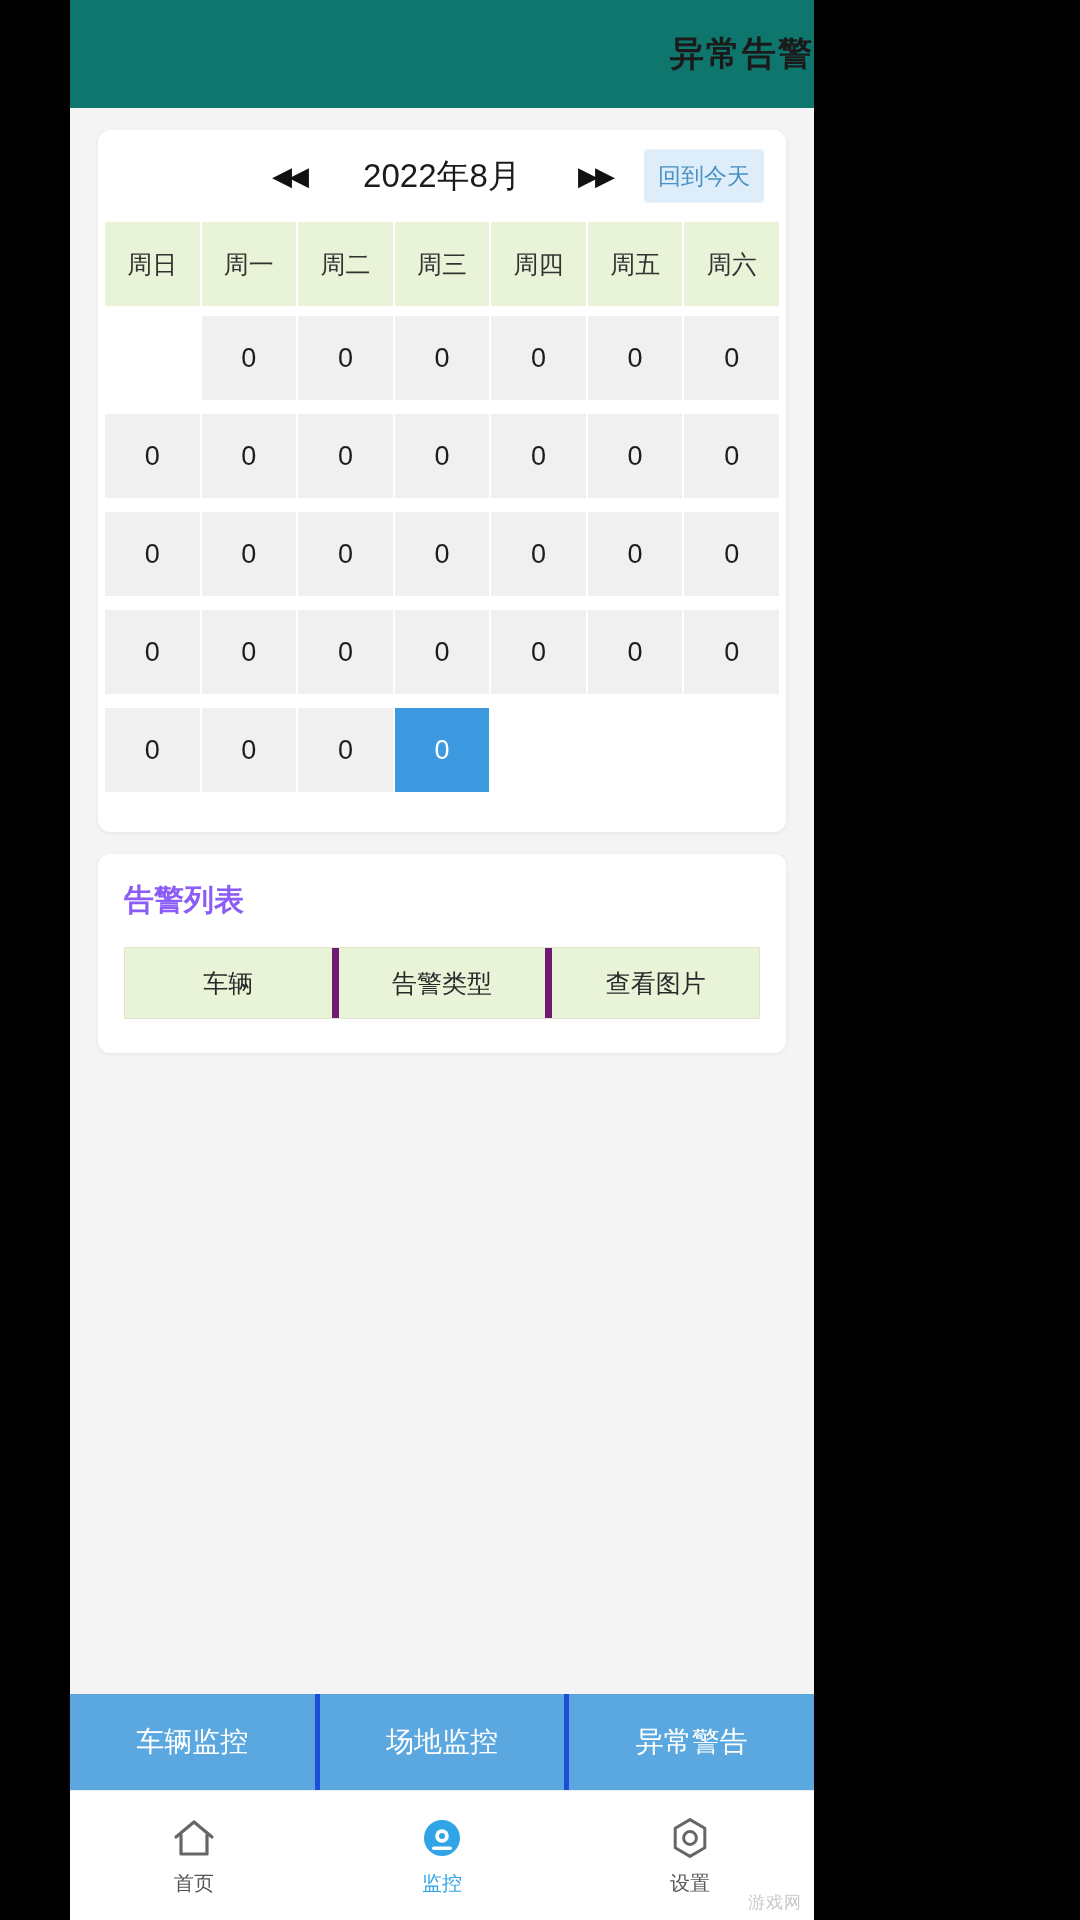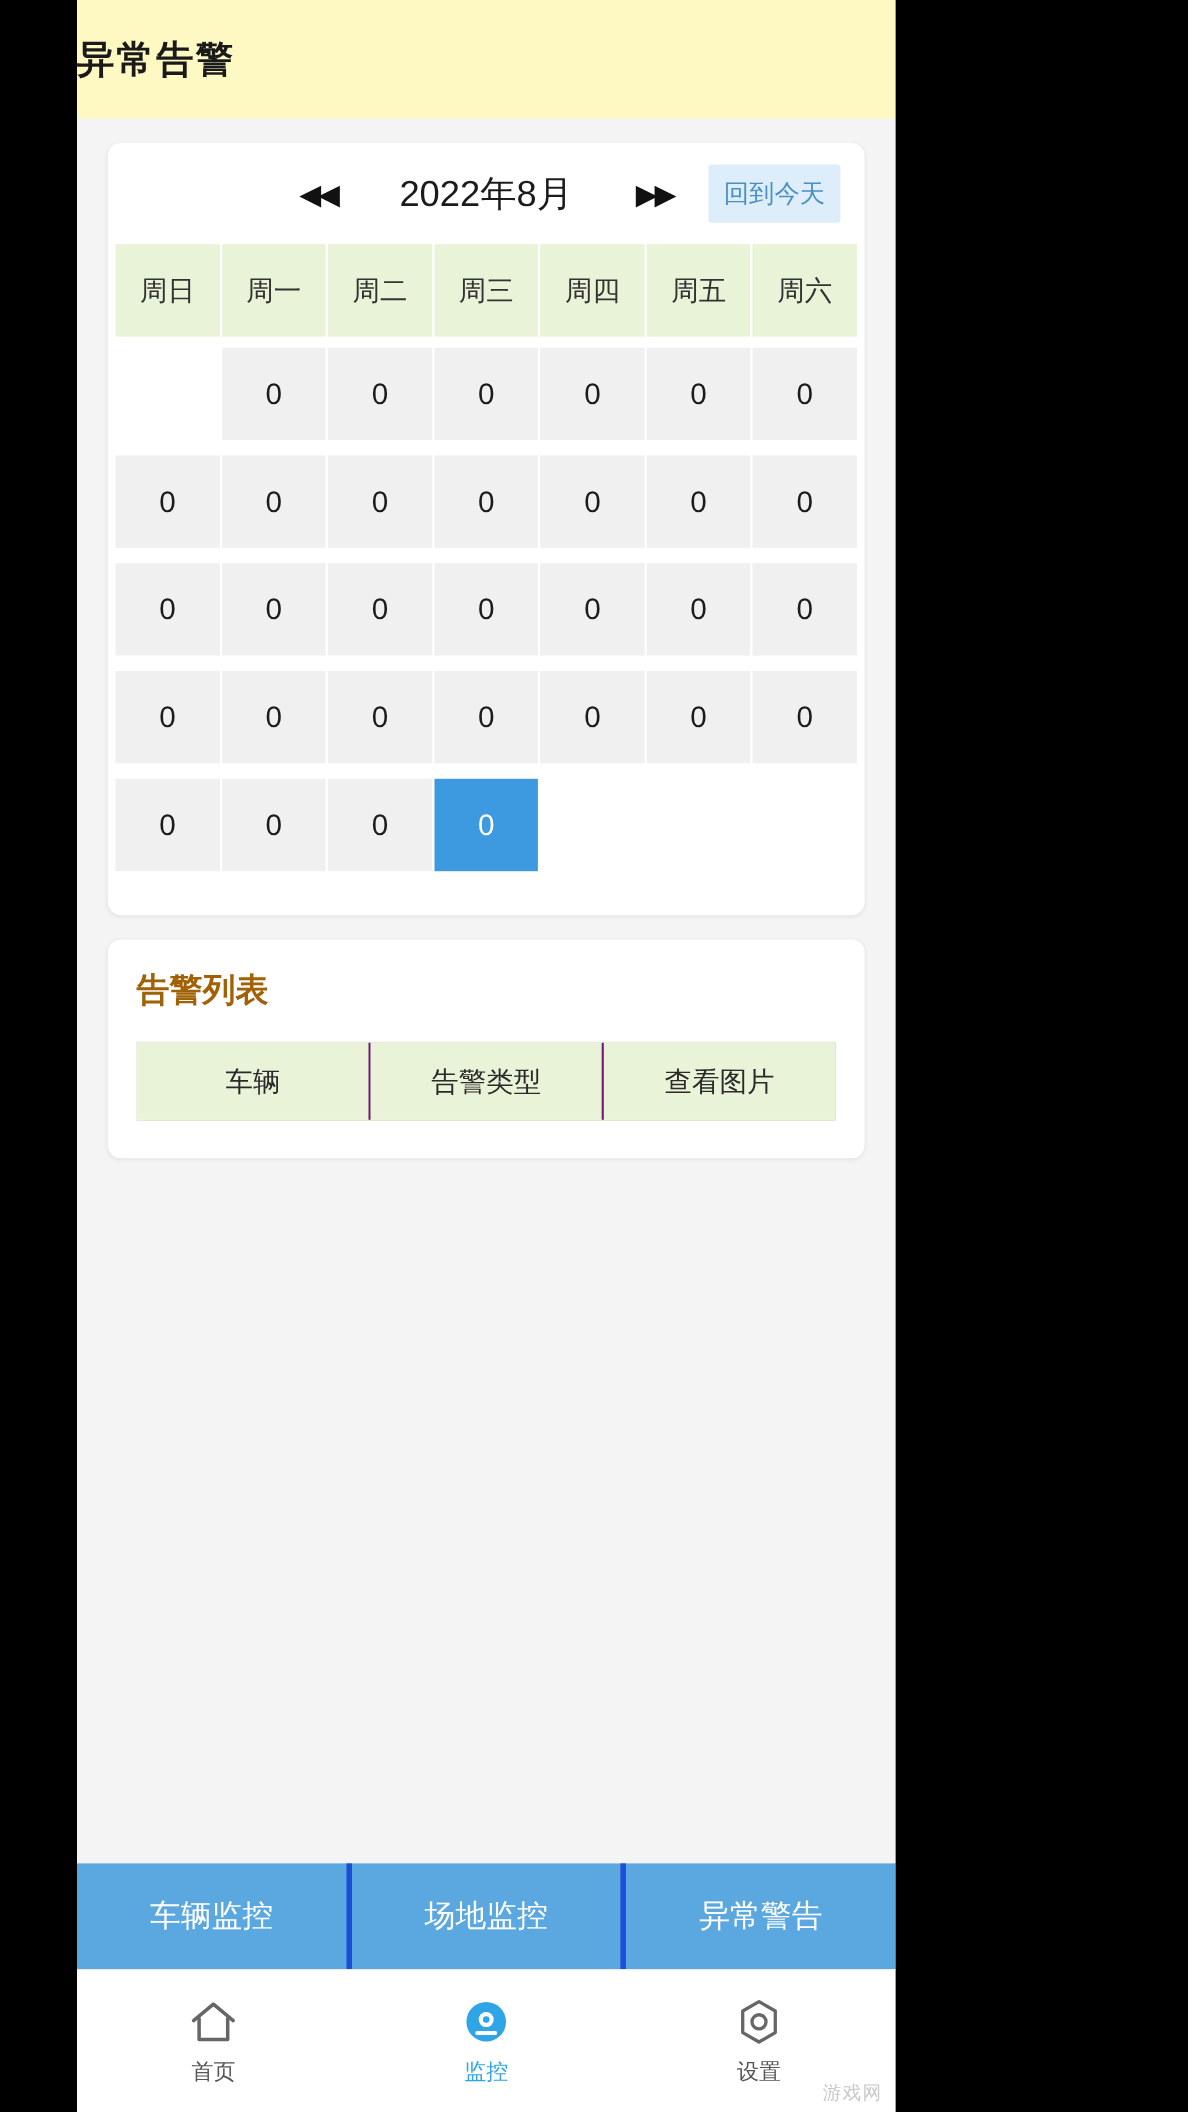--- a/index.html
+++ b/index.html
@@ -12,22 +12,22 @@
   #phone {
     position:absolute;
     left:70px; top:0;
     width:744px; height:1920px;
     background:#f4f4f4;
     display:flex; flex-direction:column;
   }
   
   .header {
     height:108px;
-    background:#fef9c3;
-    display:flex; align-items:center; justify-content:flex-start;
+    background:#0f766e;
+    display:flex; align-items:center; justify-content:flex-end;
     flex:none;
   }
   .header-title {
     font-size:34px;
     font-weight:bold;
     color:#1a1a1a;
     letter-spacing:2px;
   }
   
   .body {
@@ -113,35 +113,35 @@
   .day.empty { background:transparent; cursor:default; }
   .day.selected {
     background:#3d9ae0;
     color:#ffffff;
   }
   
   .list-card { padding:26px 26px 34px 26px; }
   .list-title {
     font-size:30px;
     font-weight:bold;
-    color:#a16207;
+    color:#8b5cf6;
     margin-bottom:26px;
   }
   .list-table {
     display:flex;
     border:1px solid #e0e6d0;
   }
   .list-th {
     flex:1;
     background:#e9f3d7;
     height:70px;
     display:flex; align-items:center; justify-content:center;
     font-size:25px;
     color:#2a2a2a;
-    border-right:2px solid #701a75;
+    border-right:7px solid #701a75;
   }
   .list-th:last-child { border-right:none; }
   
   .tabbar {
     display:flex;
     height:96px;
     background:#5ba8e0;
     flex:none;
   }
   .tab {

